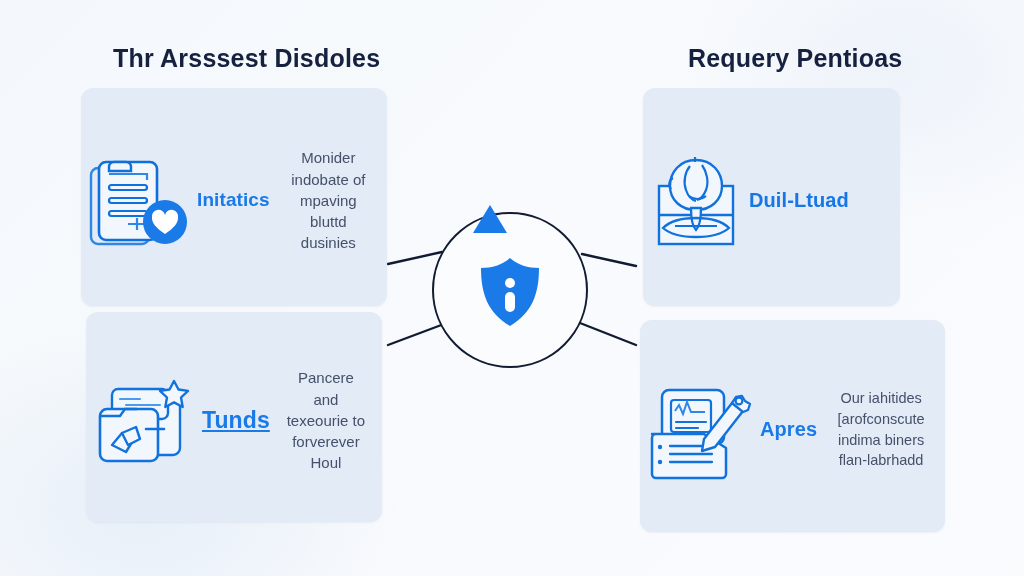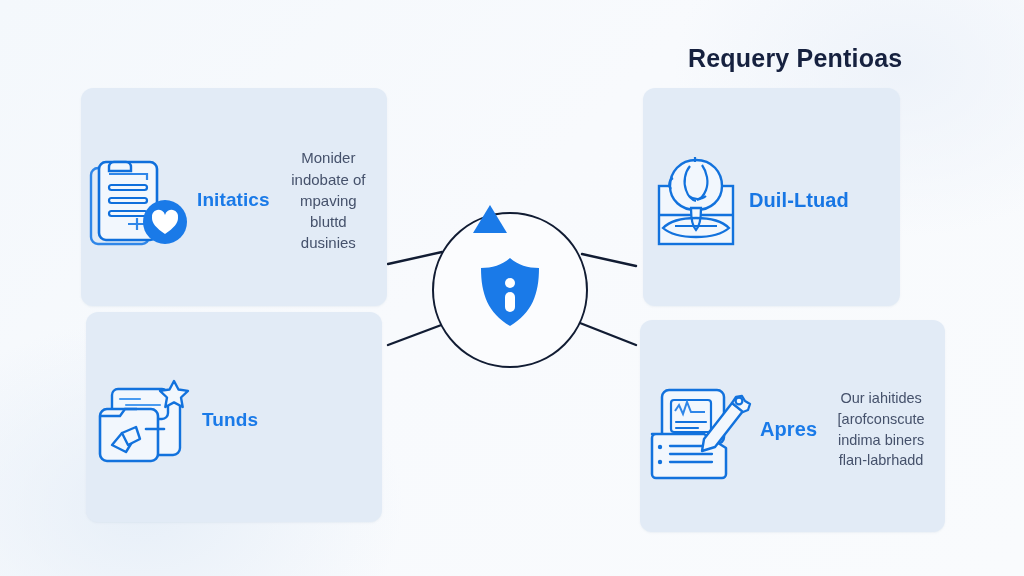--- a/index.html
+++ b/index.html
@@ -64,21 +64,21 @@
 
   .card-title {
     font-size: 19px;
     font-weight: bold;
     color: #1a7ae8;
     text-align: center;
     margin-top: 6px;
     letter-spacing: 0.1px;
   }
   #card-tr .card-title { font-size: 20px; color: #1776e4; }
-  #card-bl .card-title { font-size: 19px; }
+  #card-bl .card-title { font-size: 23px; text-decoration: underline; }
   #card-br .card-title { font-size: 20px; }
 
   .card-desc {
     font-size: 15px;
     line-height: 1.42;
     color: #45516b;
     text-align: center;
     margin-top: 7px;
     padding: 0 16px;
     max-width: 280px;
@@ -135,20 +135,21 @@
 
 <div id="stage">
 
   <svg id="connectors" viewBox="0 0 1024 576">
     <line x1="388" y1="264" x2="442" y2="252" stroke="#111c33" stroke-width="2.4" stroke-linecap="round"></line>
     <line x1="388" y1="345" x2="444" y2="324" stroke="#111c33" stroke-width="2.4" stroke-linecap="round"></line>
     <line x1="582" y1="254" x2="636" y2="266" stroke="#111c33" stroke-width="2.4" stroke-linecap="round"></line>
     <line x1="580" y1="323" x2="636" y2="345" stroke="#111c33" stroke-width="2.4" stroke-linecap="round"></line>
   </svg>
 
+  <div class="section-title" id="title-left">Thr Arsssest Disdoles</div>
   <div class="section-title" id="title-right">Requery Pentioas</div>
 
   <div class="card" id="card-tl">
     <div class="card-icon">
       <svg class="svg-icon" width="116" height="100" viewBox="0 0 116 100">
         <rect x="10" y="14" width="58" height="76" rx="7" fill="none" stroke="#2f86e8" stroke-width="2.4"></rect>
         <rect x="18" y="8" width="58" height="78" rx="7" fill="#f2f7fd" stroke="#0f6fdc" stroke-width="2.6"></rect>
         <path d="M33 8 h12 a5 5 0 0 1 5 5 v4 h-22 v-4 a5 5 0 0 1 5 -5 z" fill="#f2f7fd" stroke="#0f6fdc" stroke-width="2.4"></path>
         <path d="M28 20 h38 v6" fill="none" stroke="#2f86e8" stroke-width="2.2"></path>
         <rect x="28" y="31" width="38" height="5" rx="2.5" fill="none" stroke="#0f6fdc" stroke-width="2.2"></rect>
@@ -172,20 +173,21 @@
         <path d="M40 26 h34" stroke="#4a9bf0" stroke-width="2.2" stroke-linecap="round"></path>
         <rect x="14" y="30" width="58" height="52" rx="7" fill="#f2f7fd" stroke="#1272dd" stroke-width="2.6"></rect>
         <path d="M14 37 h20 l5 -7 h12" fill="none" stroke="#1272dd" stroke-width="2.4"></path>
         <path d="M60 50 h18" stroke="#1272dd" stroke-width="2.6" stroke-linecap="round"></path>
         <path d="M26 66 l10 -12 l12 6 l-8 13 z" fill="#f2f7fd" stroke="#1272dd" stroke-width="2.4" stroke-linejoin="round"></path>
         <path d="M36 54 l14 -6 l4 12 l-12 6 z" fill="#f2f7fd" stroke="#1272dd" stroke-width="2.4" stroke-linejoin="round"></path>
         <path d="M88 2 l4.5 8.5 l9.5 1.4 l-7 6.6 l1.7 9.5 l-8.7 -4.6 l-8.7 4.6 l1.7 -9.5 l-7 -6.6 l9.5 -1.4 z" fill="#f2f7fd" stroke="#1272dd" stroke-width="2.4" stroke-linejoin="round"></path>
       </svg>
     </div>
     <div class="card-title">Tunds</div>
+    <div class="card-desc">Pancere and texeourie to forverever Houl</div>
   </div>
 
   <div class="card" id="card-tr">
     <div class="card-icon">
       <svg class="svg-icon" width="106" height="98" viewBox="0 0 106 98">
         <rect x="16" y="30" width="74" height="58" fill="#f2f7fd" stroke="#1272dd" stroke-width="2.4"></rect>
         <path d="M16 59 h74" stroke="#1272dd" stroke-width="2.4"></path>
         <path d="M53 4 c-16 0 -26 12 -26 26 c0 14 11 24 26 24 c15 0 26 -10 26 -24 c0 -14 -10 -26 -26 -26 z" fill="#f2f7fd" stroke="#1272dd" stroke-width="2.4"></path>
         <path d="M47 10 c-5 6 -7 16 -4 24 c2 6 6 10 10 11" fill="none" stroke="#1272dd" stroke-width="2.2"></path>
         <path d="M59 9 c5 7 7 17 4 25 c-2 5 -5 9 -9 10" fill="none" stroke="#1272dd" stroke-width="2.2"></path>

